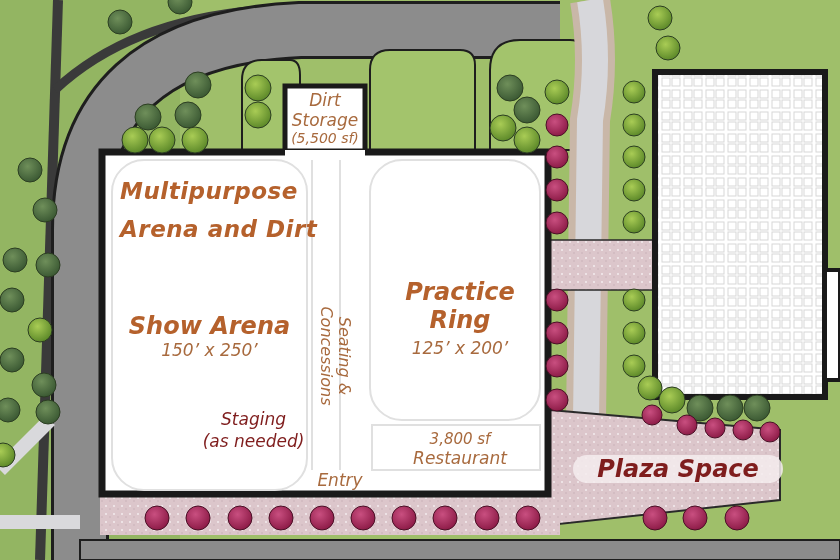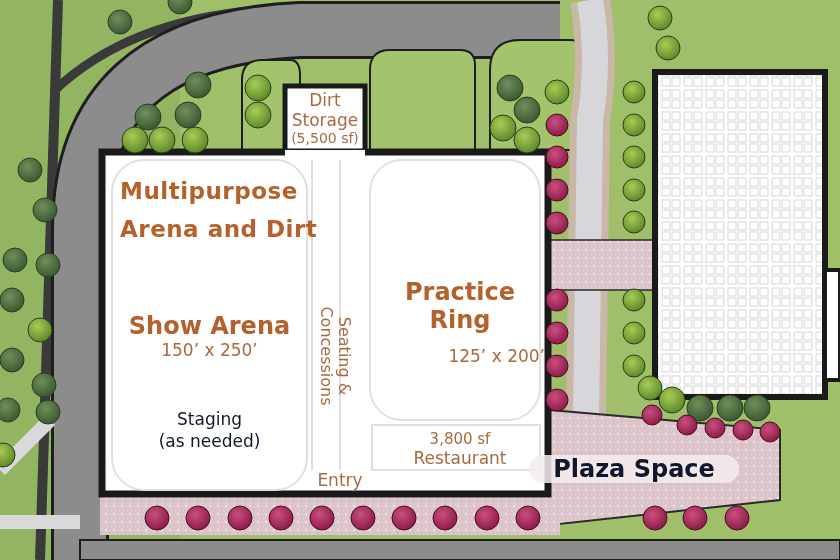--- a/index.html
+++ b/index.html
@@ -1,21 +1,21 @@
 <!DOCTYPE html>
 <html><head>
 <meta charset="utf-8">
 <style>
   html,body{margin:0;padding:0;}
   body{width:840px;height:560px;overflow:hidden;background:#9fbf6a;position:relative;font-family:"DejaVu Sans",sans-serif;}
-  #map{position:absolute;left:0;top:0;width:836px;height:560px;}
+  #map{position:absolute;left:0;top:0;width:836px;height:560px;font-style:italic;}
   .lbl{position:absolute;text-align:center;white-space:nowrap;line-height:1.0;}
   .orange{color:#b5612c;}
   .light{color:#a86a3e;}
-  .plum{color:#0f172a;}
+  .plum{color:#7f1d1d;margin-left:44px;}
   .t-title{font-family:"DejaVu Sans",sans-serif;font-weight:bold;font-size:23px;line-height:38px;text-align:left;letter-spacing:0.5px;}
   .t-h{font-weight:bold;font-size:24px;line-height:28px;}
   .t-sub{font-size:17px;line-height:20px;}
   .t-sm{font-size:15px;line-height:18px;}
   .t-xs{font-size:13px;line-height:15px;}
   .vert{position:absolute;transform:rotate(90deg);transform-origin:center center;white-space:nowrap;font-size:16px;line-height:18px;text-align:center;}
 </style>
 </head>
 <body>
 
@@ -197,21 +197,21 @@
   </div>
 
   <div class="vert light" style="left:260px;top:338px;width:150px;">
     <div>Seating &amp;</div>
     <div>Concessions</div>
   </div>
 
   <div class="lbl orange" style="left:375px;top:278px;width:170px;">
     <div class="t-h">Practice</div>
     <div class="t-h">Ring</div>
-    <div class="t-sub light" style="margin-top:12px;text-align:right;">125’ x 200’</div>
+    <div class="t-sub light" style="margin-top:4px;">125’ x 200’</div>
   </div>
 
   <div class="lbl light" style="left:375px;top:430px;width:170px;">
     <div class="t-sm">3,800 sf</div>
     <div class="t-sub">Restaurant</div>
   </div>
 
   <div class="lbl light t-sub" style="left:305px;top:470px;width:70px;">Entry</div>
 
 

